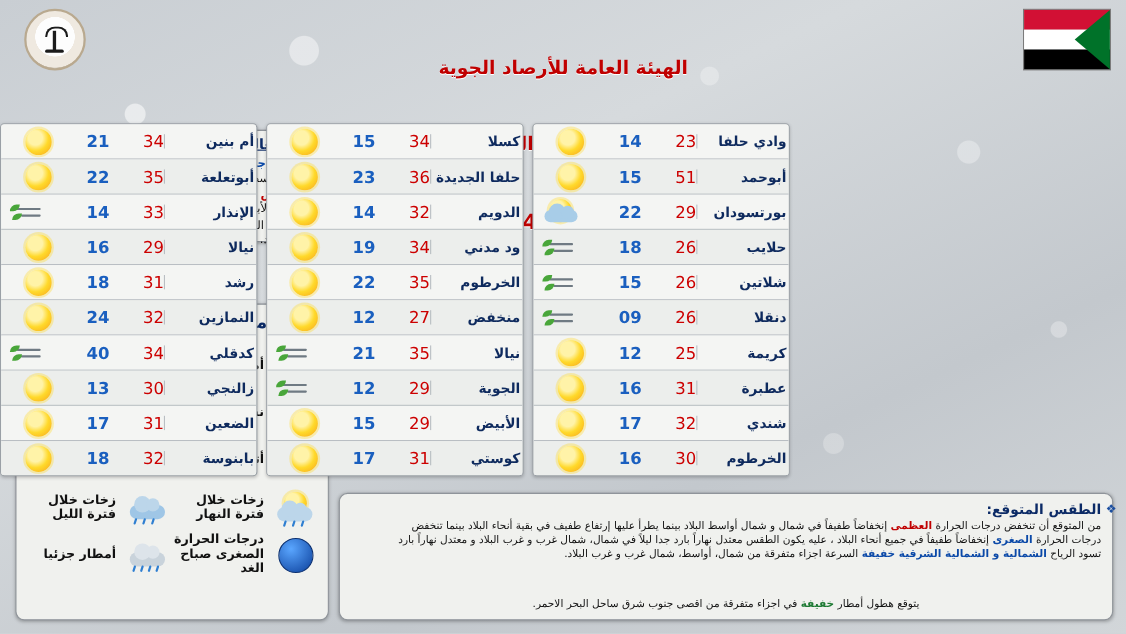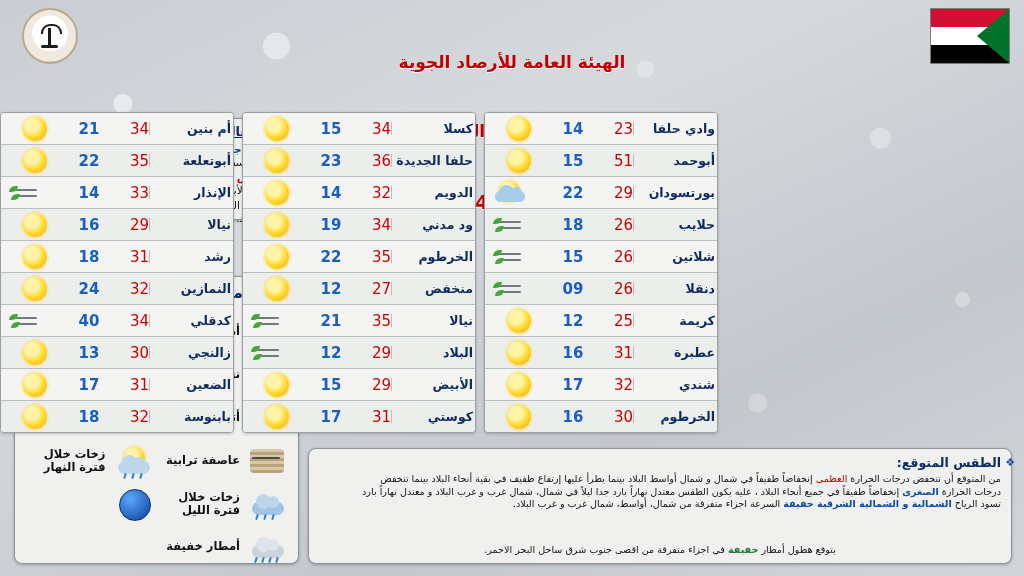--- a/index.html
+++ b/index.html
@@ -106,21 +106,21 @@
   .f-ico{flex:1;height:31px;position:relative;}
 
   
   #note-panel{position:absolute;left:308px;top:448px;width:702px;height:114px;
     background:#f0f1ee;border:1px solid #8f949a;border-radius:8px;box-shadow:0 1px 3px rgba(0,0,0,.25);}
   .note-title{position:absolute;right:10px;top:6px;font-size:12.5px;font-weight:bold;color:#0b2a66;}
   .note-star{position:absolute;right:-4px;top:7px;font-size:11px;color:#1b4fa0;}
   .note-body{position:absolute;right:10px;left:10px;top:24px;text-align:right;font-size:9.6px;
     line-height:12.6px;color:#111;}
   .note-last{position:absolute;right:10px;left:10px;bottom:8px;text-align:center;font-size:9.6px;color:#111;}
-  .hl-red{color:#c00000;font-weight:normal;}
+  .hl-red{color:#c00000;font-weight:bold;}
   .hl-blue{color:#0b49a8;font-weight:bold;}
   .hl-green{color:#1d7a33;font-weight:bold;}
 </style>
 </head>
 <body>
 
 <div class="bg"></div>
 
 <div class="root">
 
@@ -228,28 +228,20 @@
         <div class="lg-ico">
           <div class="cl-body blue" style="background:#9fc6e6"></div>
           <div class="cl-p1" style="background:#b9d7ef"></div>
             <div class="cl-p2" style="background:#b9d7ef"></div>
         </div>
         <div class="lg-txt">غائم كلياً</div>
       </div>
 
       <div class="lg-cell">
         <div class="lg-ico">
-          <div style="position:absolute;left:4px;top:6px;width:34px;height:24px;background:
-            repeating-linear-gradient(0deg,#b9a37e 0 3px,#d8c8a6 3px 6px);border-radius:4px;"></div>
-          <div class="windline" style="left:6px;top:14px;width:28px;background:#4a4a4a"></div>
-        </div>
-        <div class="lg-txt">عاصفة ترابية</div>
-      </div>
-      <div class="lg-cell">
-        <div class="lg-ico">
           <div class="sun small" style="left:12px;top:4px;transform:none"></div>
           <div class="cl-body" style="background:#bcd6ea;top:18px"></div>
           <div class="cl-p1" style="background:#bcd6ea;top:12px"></div>
             <div class="cl-p2" style="background:#bcd6ea;top:14px"></div>
           <div class="rain">
               <i style="left:12px;top:30px"></i>
               <i style="left:20px;top:30px"></i>
               <i style="left:28px;top:30px"></i>
             </div>
         </div>
@@ -267,34 +259,35 @@
               <i style="left:26px;top:28px"></i>
             </div>
         </div>
         <div class="lg-txt">زخات خلال فترة الليل</div>
       </div>
 
       <div class="lg-cell">
         <div class="lg-ico">
           <div class="bluecircle" style="position:absolute;left:7px;top:3px"></div>
         </div>
+        <div class="lg-txt">درجات الحرارة الصغرى صباح الغد</div>
       </div>
       <div class="lg-cell">
         <div class="lg-ico">
           <div class="cl-body" style="background:#c9d3db"></div>
           <div class="cl-p1" style="background:#dde4ea"></div>
             <div class="cl-p2" style="background:#dde4ea"></div>
           <div class="rain">
             <i style="left:9px;top:28px"></i>
               <i style="left:16px;top:28px"></i>
             <i style="left:23px;top:28px"></i>
               <i style="left:30px;top:28px"></i>
           </div>
         </div>
-        <div class="lg-txt">أمطار خفيفة</div>
+        <div class="lg-txt">أمطار جزئيا</div>
       </div>
 
     </div>
   </div>
 
   <div class="fcol" id="fcol-1">
       <div class="frow">
         <div class="f-city">أم بنين</div>
         <div class="f-max">34</div>
         <div class="f-min">21</div>
@@ -392,21 +385,21 @@
         <div class="f-min">12</div>
         <div class="f-ico"><span><span class="sun"></span></span></div>
       </div>
       <div class="frow">
         <div class="f-city">نيالا</div>
         <div class="f-max">35</div>
         <div class="f-min">21</div>
         <div class="f-ico"><span><span class="windline" style="left:14px;top:12px;width:22px"></span><span class="windline" style="left:18px;top:18px;width:18px"></span><span class="leafy" style="left:8px;top:9px"></span><span class="leafy" style="left:10px;top:17px"></span></span></div>
       </div>
       <div class="frow">
-        <div class="f-city">البلاد</div>
+        <div class="f-city">الجوية</div>
         <div class="f-max">29</div>
         <div class="f-min">12</div>
         <div class="f-ico"><span><span class="windline" style="left:14px;top:12px;width:22px"></span><span class="windline" style="left:18px;top:18px;width:18px"></span><span class="leafy" style="left:8px;top:9px"></span><span class="leafy" style="left:10px;top:17px"></span></span></div>
       </div>
       <div class="frow">
         <div class="f-city">الأبيض</div>
         <div class="f-max">29</div>
         <div class="f-min">15</div>
         <div class="f-ico"><span><span class="sun"></span></span></div>
       </div>

